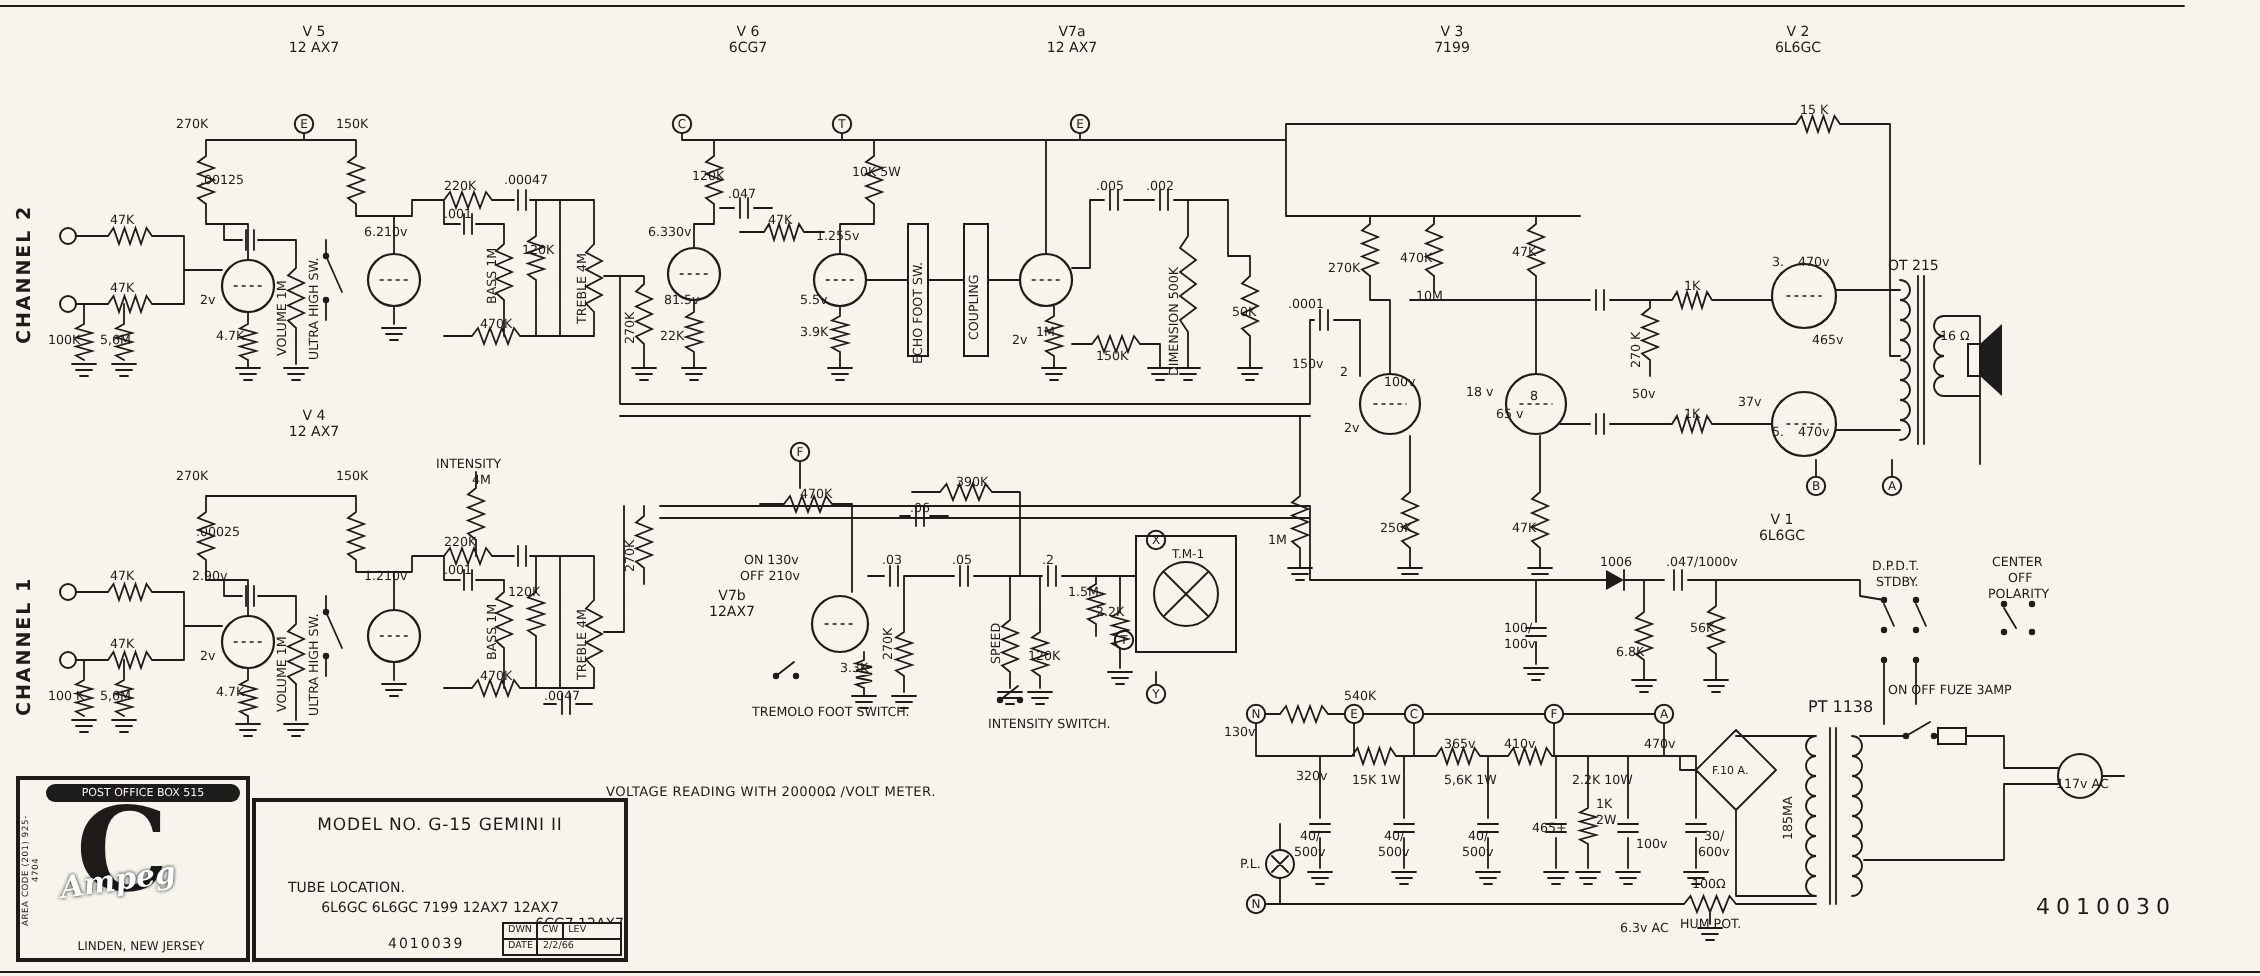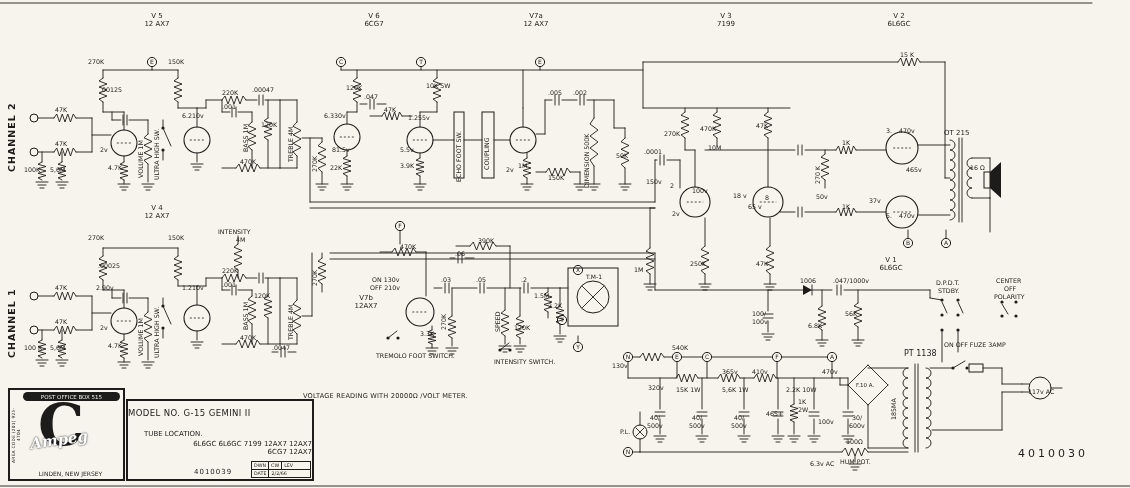--- a/index.html
+++ b/index.html
@@ -7,23 +7,23 @@
   font-family:"DejaVu Sans",sans-serif;color:var(--ink,#1d1c1a)}
 #art{position:absolute;left:0;top:0;width:100%;height:100%}
 #art text{fill:var(--ink,#1d1c1a);font-family:"DejaVu Sans",sans-serif}
 .logo{position:absolute;left:8px;top:388px;width:117px;height:93px;border:2px solid var(--ink);box-sizing:border-box;background:var(--paper)}
 .po{position:absolute;top:2px;left:13px;right:3px;background:var(--ink);color:var(--paper);font-size:5.5px;text-align:center;border-radius:6px;padding:1.5px 0;white-space:nowrap}
 .area{position:absolute;left:1px;top:12px;height:66px;width:9px;font-size:4.3px;writing-mode:vertical-rl;transform:rotate(180deg);text-align:center;letter-spacing:.3px}
 .mono{position:absolute;left:28px;top:6px;font-family:"DejaVu Serif",serif;font-size:58px;font-weight:bold;line-height:1}
 .script{position:absolute;left:20px;top:41px;color:#fff;font-style:italic;font-weight:bold;font-size:15px;font-family:"DejaVu Serif",serif;transform:rotate(-8deg);text-shadow:0 0 2px #000}
 .city{position:absolute;bottom:2px;left:10px;right:2px;font-size:6px;text-align:center;white-space:nowrap}
 .tblock{position:absolute;left:126px;top:399px;width:188px;height:82px;border:2px solid var(--ink);box-sizing:border-box;font-size:7px;background:var(--paper)}
-.model{margin-top:7px;text-align:left;font-size:8.5px;letter-spacing:.4px;white-space:nowrap}
-.tloc{margin-top:12px;margin-left:16px}
-.tl1{text-align:right;margin-top:2px;white-space:nowrap}
+.model{margin-top:7px;text-align:center;font-size:8.5px;letter-spacing:.4px;white-space:nowrap}
+.tloc{margin-top:22px;margin-left:16px}
+.tl1{text-align:center;margin-top:2px;white-space:nowrap}
 .tl2{text-align:right}
 .dno{position:absolute;left:66px;bottom:3px;font-size:7px;letter-spacing:1px}
 .mini{position:absolute;right:1px;bottom:1px;border:1px solid var(--ink);font-size:4.8px;width:58px;background:var(--paper)}
 .mini .row{display:flex;border-bottom:1px solid var(--ink)}
 .mini .row:last-child{border-bottom:none}
 .mini span{padding:1px 2px;border-right:1px solid var(--ink);white-space:nowrap}
 .mini span:last-child{border-right:none;flex:1}
 .notes{position:absolute;left:303px;top:391px;width:250px;font-size:6.6px;line-height:1.55;letter-spacing:.2px}
 .sheetno{position:absolute;left:1018px;top:447px;font-size:11px;letter-spacing:3px}
 </style>

